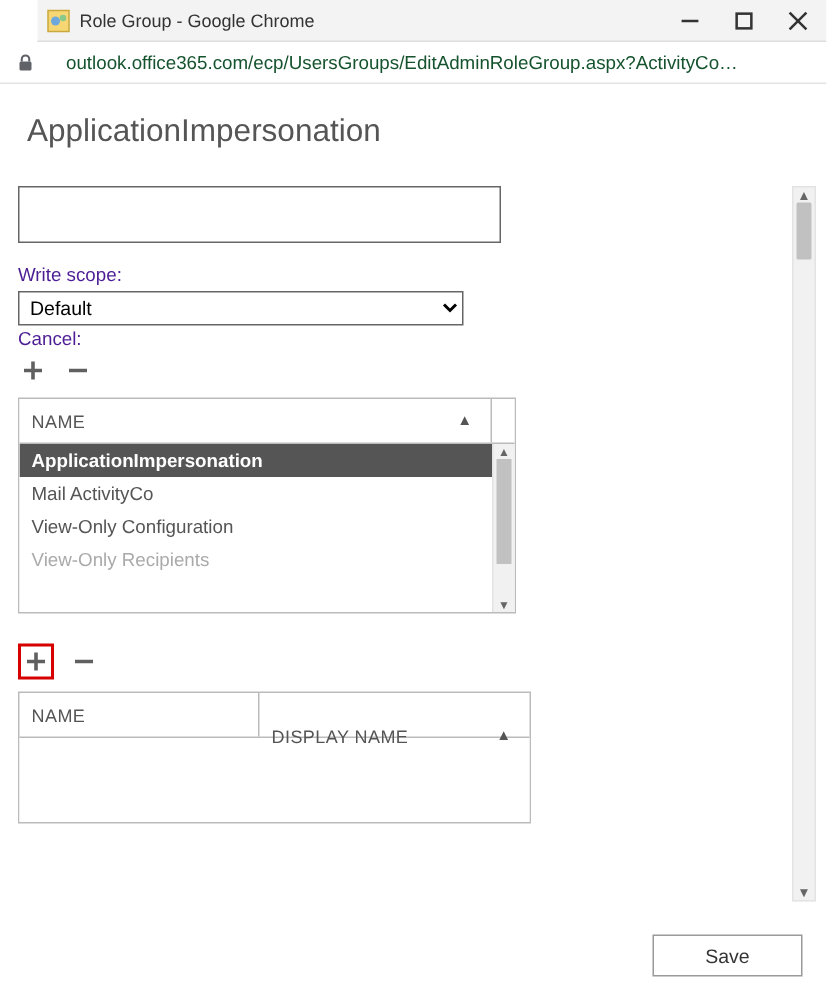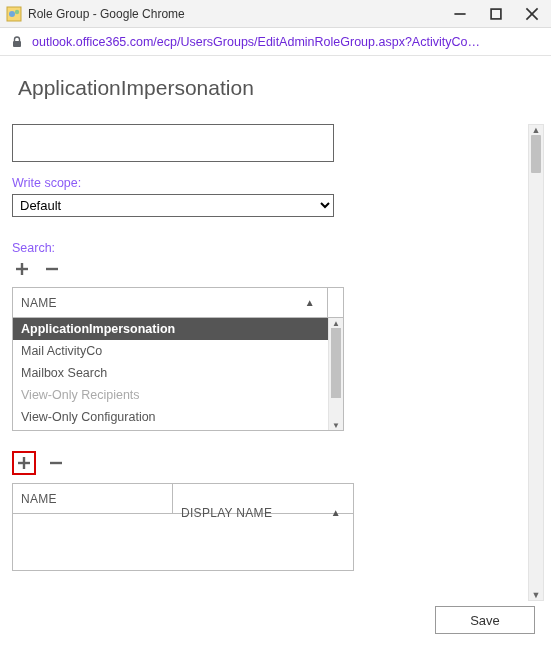--- a/index.html
+++ b/index.html
@@ -16,39 +16,40 @@
   
   .titlebar {
     height: 28px;
     background: #f3f3f3;
     border-bottom: 1px solid #ddd;
     display: flex;
     align-items: center;
     padding: 0 4px 0 6px;
     font-size: 12px;
     color: #333;
+    margin-left: 25px;
   }
   .titlebar .favicon {
     width: 16px; height: 16px;
     margin-right: 6px;
     display: flex; align-items: center; justify-content: center;
   }
   .titlebar .title { flex: 1; }
   .titlebar .winbtns { display: flex; gap: 22px; padding-right: 8px; }
   .titlebar .winbtn { width: 14px; height: 14px; display:flex; align-items:center; justify-content:center; color:#444; }
   
   .addrbar {
     height: 28px;
     border-bottom: 1px solid #e3e3e3;
     display: flex;
     align-items: center;
     padding: 0 10px;
     font-size: 12.5px;
-    color: #6d28d9;
-    gap: 8px;
+    color: #14532d;
+    gap: 20px;
     background: #fff;
   }
   .lockicon { width:14px; height:14px; display:flex; align-items:center; justify-content:center; color:#5f6368; }
   .url { flex:1; white-space:nowrap; overflow:hidden; text-overflow:ellipsis; }
   
   .content {
     position: absolute;
     top: 56px; left: 0; right: 0; bottom: 0;
     padding: 20px 16px 12px 16px;
     overflow: hidden;
@@ -85,26 +86,26 @@
 
   .textarea-stub {
     width: 322px;
     height: 38px;
     border: 1px solid #666;
     background: #fff;
     margin-bottom: 14px;
   }
   .field-label {
     font-size: 12.5px;
-    color: #8b5cf6;
+    color: #4c1d95;
     margin-bottom: 4px;
   }
   .select-wrap {
-    width: 322px;
-    margin-bottom: 24px;
+    width: 297px;
+    margin-bottom: 2px;
   }
   select.default-select {
     width: 100%;
     height: 23px;
     border: 1px solid #666;
     background: #fff;
     font-size: 13px;
     padding: 1px 3px;
   }
   .iconrow {
@@ -186,21 +187,21 @@
     padding: 0 8px; font-size:12px; color:#555; letter-spacing:.3px; display:flex; align-items:center;
   }
   .members-header .col.name { width:160px; border-right:1px solid #bbb; height:100%; }
   .members-header .col.disp { flex:1;margin-top:28px; }
   .members-header .sortind { font-size:10px; color:#555; margin-left:auto; margin-right:4px;}
   .members-body { height:56px; background:#fff; }
 
   
   .footer {
     position:absolute;
-    bottom: 31px; right: 16px;
+    bottom: 14px; right: 16px;
     display:flex; gap:10px;align-items:flex-end;
   }
   .footer button {
     width: 100px; height: 28px;
     background:#fff;
     border:1px solid #999;
     font-size:13px;
     color:#333;
     cursor:pointer;
   }
@@ -254,21 +255,21 @@
 
     <div class="textarea-stub"></div>
 
     <div class="field-label">Write scope:</div>
     <div class="select-wrap">
       <select class="default-select">
         <option>Default</option>
       </select>
     </div>
 
-    <div class="field-label">Search:</div>
+    <div class="field-label">Cancel:</div>
     <div class="iconrow">
       <span class="iconbtn">
         <svg viewBox="0 0 16 16">
             <line x1="8" y1="2" x2="8" y2="14" stroke="#606060" stroke-width="2.4"></line>
             <line x1="2" y1="8" x2="14" y2="8" stroke="#606060" stroke-width="2.4"></line>
           </svg>
       </span>
       <span class="iconbtn">
         <svg viewBox="0 0 16 16">
             <line x1="2" y1="8" x2="14" y2="8" stroke="#606060" stroke-width="2.4"></line>
@@ -285,27 +286,24 @@
         <div class="spacer"></div>
       </div>
       <div class="roles-body">
         <div class="role-row selected">
             <span>ApplicationImpersonation</span>
           </div>
         <div class="role-row">
             <span>Mail ActivityCo</span>
           </div>
         <div class="role-row">
-            <span>Mailbox Search</span>
+            <span>View-Only Configuration</span>
           </div>
         <div class="role-row cut">
             <span>View-Only Recipients</span>
-          </div>
-        <div class="role-row">
-            <span>View-Only Configuration</span>
           </div>
         <div class="inner-scroll">
           <div class="arrow up">▲</div>
           <div class="thumb"></div>
           <div class="arrow down">▼</div>
         </div>
       </div>
     </div>
 
     <div style="height:16px"></div>

